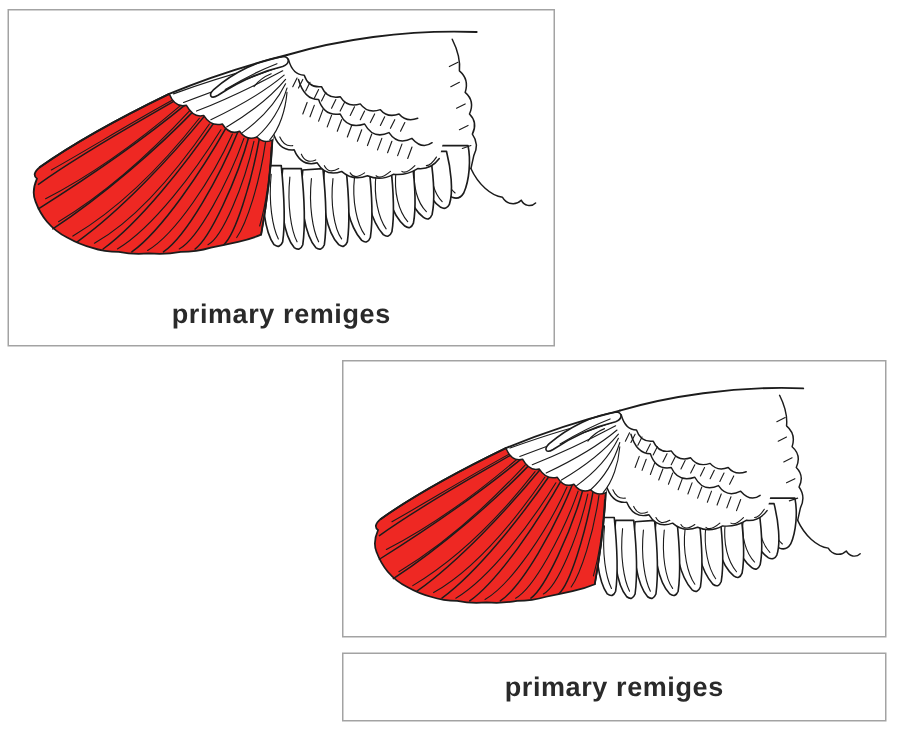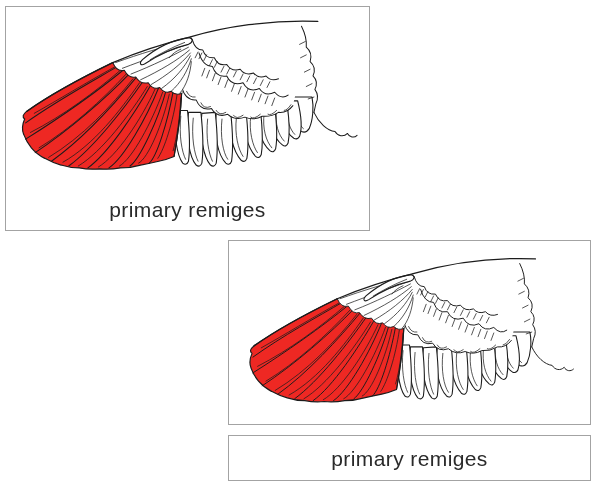--- a/index.html
+++ b/index.html
@@ -18,21 +18,21 @@
     position:absolute;background:#fff;border:1px solid var(--card-border);
     box-sizing:border-box;
   }
   #card-control{left:5px;top:6px;width:365px;height:225px;display:flex;flex-direction:column;}
   #card-picture{left:228px;top:240px;width:363px;height:185px;display:flex;align-items:center;justify-content:center;}
   #card-label{left:228px;top:435px;width:363px;height:46px;display:flex;align-items:center;justify-content:center;}
   .wing-wrap{flex:1 1 auto;display:flex;align-items:flex-start;justify-content:center;overflow:hidden;}
   .wing-wrap svg,#card-picture svg{display:block;}
   .caption{
     flex:0 0 auto;height:42px;display:flex;align-items:center;justify-content:center;
-    font-size:21px;letter-spacing:.4px;color:var(--caption-text);line-height:1;
+    font-size:18px;letter-spacing:.4px;color:var(--caption-text);line-height:1;font-weight:bold;
   }
   #card-label .caption{height:auto;}
   
   .ol{fill:none;stroke:var(--outline);stroke-width:1.35;stroke-linecap:round;stroke-linejoin:round;}
   .med{fill:none;stroke:var(--outline);stroke-width:1.05;stroke-linecap:round;stroke-linejoin:round;}
   .thin{fill:none;stroke:var(--outline);stroke-width:.8;stroke-linecap:round;stroke-linejoin:round;}
   .wfill{fill:#ffffff;stroke:var(--outline);stroke-width:1.15;stroke-linecap:round;stroke-linejoin:round;}
   .wflat{fill:#ffffff;stroke:none;}
   .redfill{fill:var(--feather-red);stroke:var(--outline);stroke-width:1.25;stroke-linejoin:round;}
   .hidden-defs{position:absolute;width:0;height:0;overflow:hidden;}

